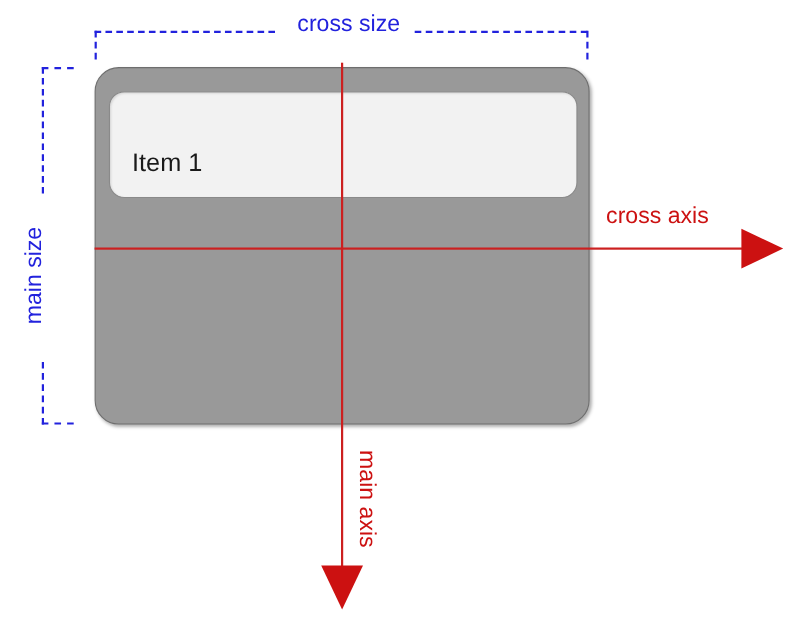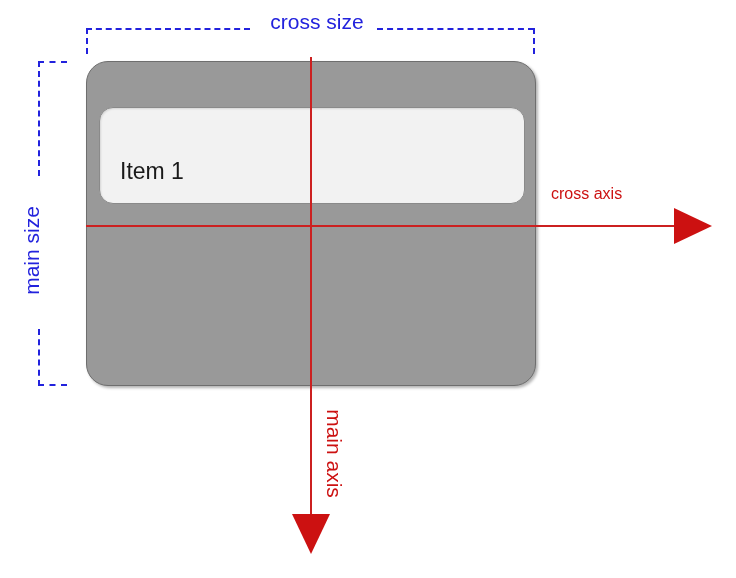--- a/index.html
+++ b/index.html
@@ -50,21 +50,21 @@
   }
   .flex-item .item-label {
     position: absolute;
     left: 20px;
     color: #1a1a1a;
     font-size: 23px;
     line-height: 1;
     white-space: nowrap;
   }
 
-  #flex-item-1 { top: 21px;  height: 97px; margin-top: 24px; }
+  #flex-item-1 { top: 21px;  height: 97px; }
   #flex-item-1 .item-label { top: 52px; }
 
   #flex-item-2 { top: 138px; height: 174px; }
   #flex-item-2 .item-label { top: 83px; }
 
   
   .dash-seg {
     position: absolute;
   }
   .dash-h {
@@ -131,21 +131,21 @@
     height: 0;
     border-top: 18px solid transparent;
     border-bottom: 18px solid transparent;
     border-left: 38px solid #cc1111;
   }
   #cross-axis-label {
     position: absolute;
     left: 551px;
     top: 186px;
     color: #cc1111;
-    font-size: 16px;
+    font-size: 21px;
     line-height: 1;
     white-space: nowrap;
   }
 
   #main-axis-line {
     position: absolute;
     left: 310px;
     top: 57px;
     width: 0;
     height: 460px;

